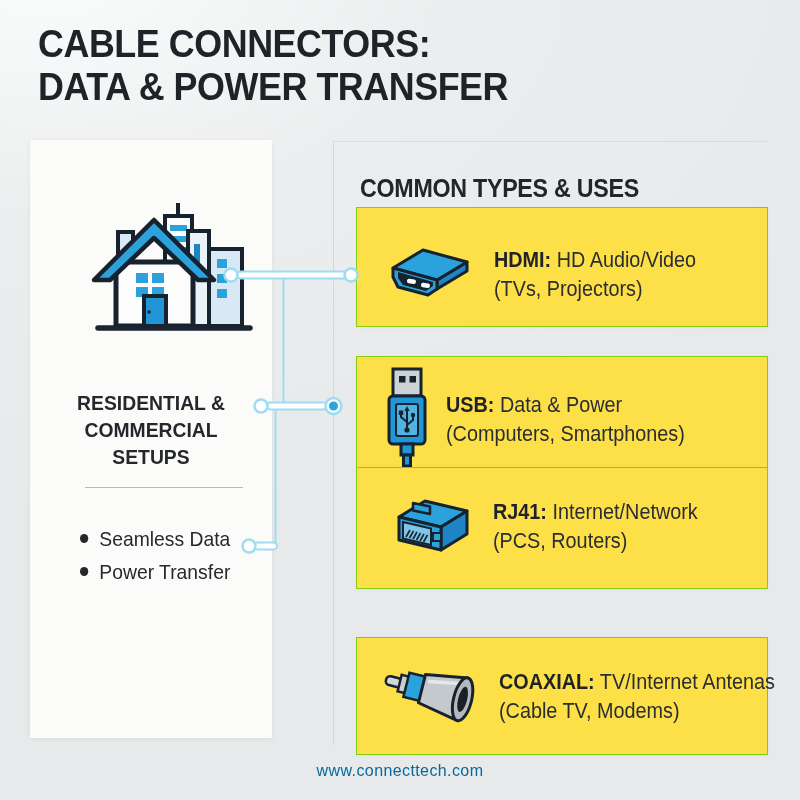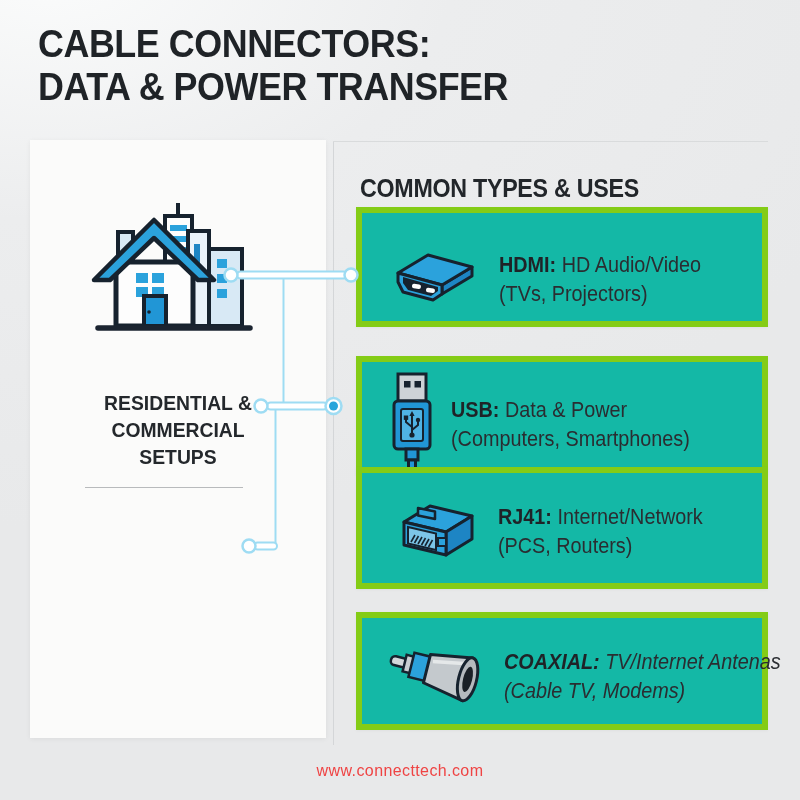--- a/index.html
+++ b/index.html
@@ -10,21 +10,21 @@
   }
   .abs{position:absolute;}
   
   .title{
     left:38px;top:22px;width:560px;
     font-weight:bold;font-size:39px;line-height:43px;color:#1f2327;
     transform:scaleX(.92);transform-origin:0 0;letter-spacing:-.5px;
   }
   
   .left-card{
-    left:30px;top:140px;width:296px;height:598px;
+    left:30px;top:140px;width:242px;height:598px;
     background:#fbfbfa;box-shadow:0 1px 5px rgba(0,0,0,.06);
   }
   .house-illustration{left:58px;top:60px;width:172px;height:134px;}
   .lp-heading{
     left:0;top:232px;width:100%;text-align:center;
     font-weight:bold;font-size:21px;line-height:27px;color:#24282c;
     transform:scaleX(.92);transform-origin:50% 0;
   }
   .lp-divider{left:55px;top:347px;width:158px;border-top:1.5px solid #b8babc;}
   .lp-bullets{left:50px;top:382px;list-style:none;margin:0;padding:0;}
@@ -37,47 +37,47 @@
   
   .sec-vline{left:333px;top:141px;width:1px;height:604px;background:#d4d6d8;}
   .sec-hline{left:333px;top:141px;width:435px;height:1px;background:#d9dbdc;}
   .rp-heading{
     left:360px;top:153px;
     font-weight:bold;font-size:25px;color:#22262a;letter-spacing:-.3px;
     transform:scaleX(.93);transform-origin:0 0;white-space:nowrap;
   }
   .card{
     position:absolute;left:356px;width:412px;
-    background:#14b8a6;border:6px solid #84cc16;box-sizing:border-box;
+    background:#fde047;border:1px solid #84cc16;box-sizing:border-box;
     box-shadow:0 1px 3px rgba(0,0,0,.04);
   }
   .card-1{top:207px;height:120px;}
   .card-2{top:356px;height:119px;}
   .card-3{top:467px;height:122px;}
-  .card-4{top:612px;height:118px;font-style:italic;}
+  .card-4{top:637px;height:118px;}
   .card-icon{position:absolute;}
   .card-1 .card-icon{left:26px;top:34px;}
   .card-2 .card-icon{left:24px;top:9px;}
   .card-3 .card-icon{left:32px;top:23px;}
   .card-4 .card-icon{left:24px;top:18px;}
   .card-text{
     position:absolute;font-size:22px;line-height:29px;color:#2a2d31;
     transform:scaleX(.9);transform-origin:0 0;white-space:nowrap;
   }
   .card-1 .card-text{left:137px;top:37px;}
   .card-2 .card-text{left:89px;top:33px;}
   .card-3 .card-text{left:136px;top:29px;}
   .card-4 .card-text{left:142px;top:29px;}
   .card-label{font-weight:bold;color:#1f2327;}
   
   .connector-overlay{left:0;top:0;pointer-events:none;z-index:6;}
   
   .footer{
     left:0;top:762px;width:100%;text-align:center;
-    font-size:16px;letter-spacing:.4px;color:#ef4444;
+    font-size:16px;letter-spacing:.4px;color:#0369a1;
   }
 </style>
 </head>
 <body>
 
 <header class="abs title">
   <div>CABLE CONNECTORS:</div>
   <div>DATA &amp; POWER TRANSFER</div>
 </header>
 
@@ -117,20 +117,30 @@
   </svg>
 
   <h2 class="abs lp-heading">
     <div>RESIDENTIAL &amp;</div>
     <div>COMMERCIAL</div>
     <div>SETUPS</div>
   </h2>
 
   <div class="abs lp-divider"></div>
 
+  <ul class="abs lp-bullets">
+    <li>
+      <span class="bullet-dot"></span>
+      <span>Seamless Data</span>
+    </li>
+    <li>
+      <span class="bullet-dot"></span>
+      <span>Power Transfer</span>
+    </li>
+  </ul>
 </section>
 
 <section>
   <h2 class="abs rp-heading">COMMON TYPES &amp; USES</h2>
 
   <div class="card card-1">
     <svg class="card-icon" width="92" height="62" viewBox="0 0 92 62">
       <polygon points="54,38 84,20 84,29 54,47" fill="#1d85c4" stroke="#16222e" stroke-width="3" stroke-linejoin="round"></polygon>
       <polygon points="10,26 40,8 84,20 54,38" fill="#2ba2dc" stroke="#16222e" stroke-width="3" stroke-linejoin="round"></polygon>
       <polygon points="10,26 54,38 54,47 45,53 15,45 10,35" fill="#2ba2dc" stroke="#16222e" stroke-width="3" stroke-linejoin="round"></polygon>

